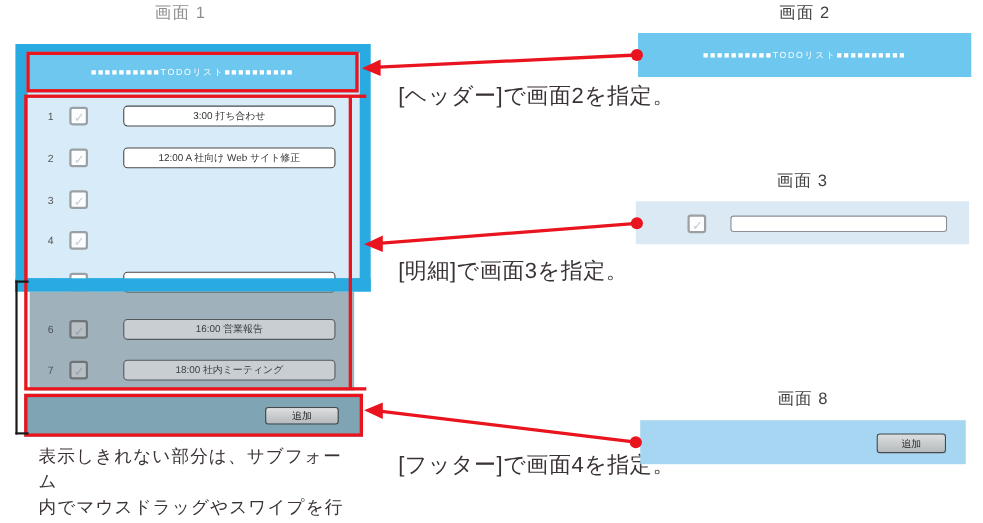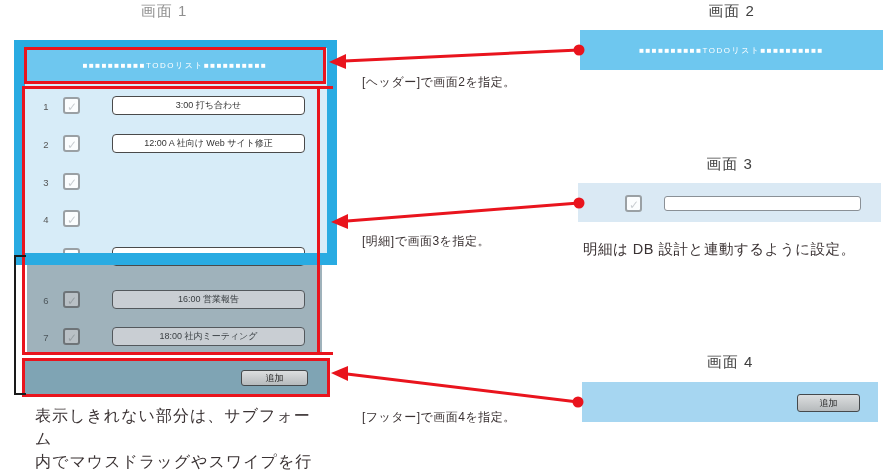--- a/index.html
+++ b/index.html
@@ -55,21 +55,21 @@
   .s1-footer{left:22px;top:358px;width:308px;height:39px;background:var(--footer-gray);
              border:3px solid var(--annotation-red);z-index:3;}
   .btn{position:absolute;background:linear-gradient(#dcdedf,#b6babc);border:1.5px solid #45494c;
        border-radius:3px;font-size:9px;color:#222;display:flex;align-items:center;justify-content:center;
        font-family:"Liberation Sans","DejaVu Sans",sans-serif;}
   .s1-add-btn{left:216px;top:9px;width:67px;height:16px;}
 
   .bracket-line{position:absolute;background:#1a1a1a;z-index:6;}
 
   
-  .note{position:absolute;color:var(--ink);font-size:12px;letter-spacing:0.5px;font-weight:500;z-index:2;white-space:nowrap;}
+  .note{position:absolute;color:var(--ink);font-size:20px;letter-spacing:0.5px;font-weight:500;z-index:2;white-space:nowrap;}
   .note.big{font-size:16px;line-height:23px;letter-spacing:1px;white-space:normal;}
 
   
   .s2-bar{left:580px;top:30px;width:303px;height:40px;background:var(--header-blue);z-index:2;
           display:flex;align-items:center;justify-content:center;}
   .s3-panel{left:578px;top:183px;width:303px;height:39px;background:var(--screen3-bg);z-index:2;}
   .s3-cb{left:47px;top:12px;}
   .s3-input{position:absolute;left:86px;top:13px;width:197px;height:15px;background:#fff;
             border:1px solid #8a9096;border-radius:3px;font-size:9px;padding:0 4px;}
   .s4-panel{left:582px;top:382px;width:296px;height:40px;background:var(--screen4-bg);z-index:2;}
@@ -142,34 +142,33 @@
 
   <div class="note big" style="left:35px;top:404px;width:290px;">
     <div>表示しきれない部分は、サブフォーム</div>
     <div>内でマウスドラッグやスワイプを行う</div>
 
   </div>
 
   <div class="note" style="left:362px;top:74px;">[ヘッダー]で画面2を指定。</div>
   <div class="note" style="left:362px;top:233px;">[明細]で画面3を指定。</div>
   <div class="note" style="left:362px;top:409px;">[フッター]で画面4を指定。</div>
-  <div class="note" style="left:583px;top:240px;font-size:14.5px;">明細は DB 設計と連動するように設定。</div>
 
   <div class="screen-title dark abs" style="left:580px;top:2px;width:303px;">画面 2</div>
   <div class="abs s2-bar">
     <span class="squares-text">■■■■■■■■■■TODOリスト■■■■■■■■■■</span>
   </div>
 
   <div class="screen-title dark abs" style="left:578px;top:155px;width:303px;">画面 3</div>
   <div class="abs s3-panel">
     <span class="cb s3-cb"></span>
     <input class="s3-input" value="" style="">
   </div>
 
-  <div class="screen-title dark abs" style="left:582px;top:353px;width:296px;">画面 4</div>
+  <div class="screen-title dark abs" style="left:582px;top:353px;width:296px;">画面 8</div>
   <div class="abs s4-panel">
     <span class="btn s4-add-btn">追加</span>
   </div>
 
   <svg class="abs arrows" viewBox="0 0 894 475">
     <g stroke="#e9141d" fill="#e9141d">
       <circle cx="579" cy="50" r="5.5" stroke="none"></circle>
       <line x1="579" y1="50" x2="344" y2="61" stroke-width="3"></line>
       <polygon points="329,62 346,54 346,69" stroke="none"></polygon>
     </g>

